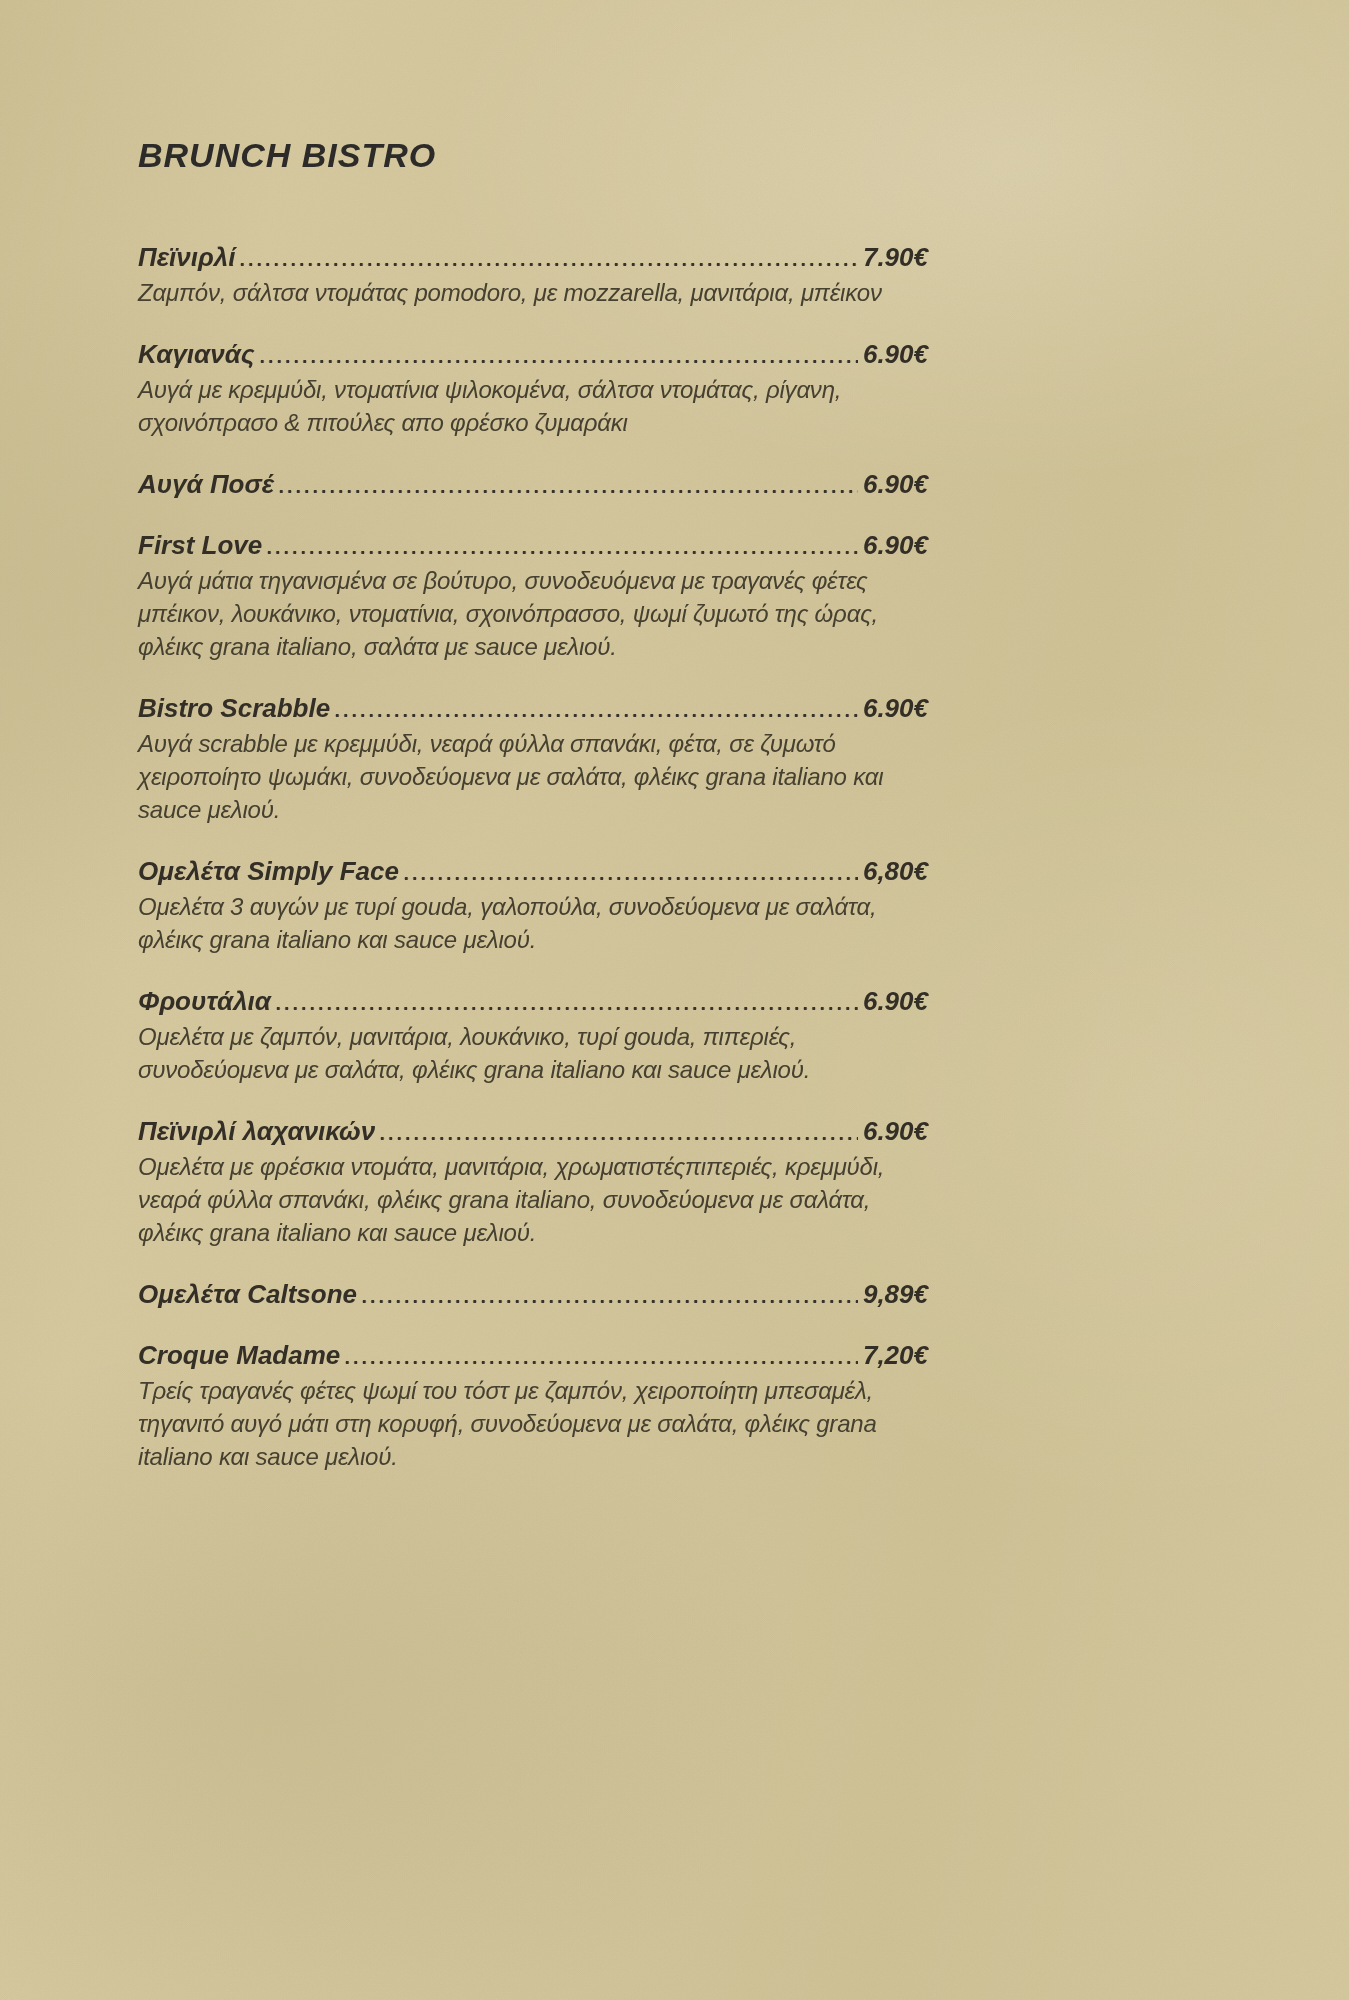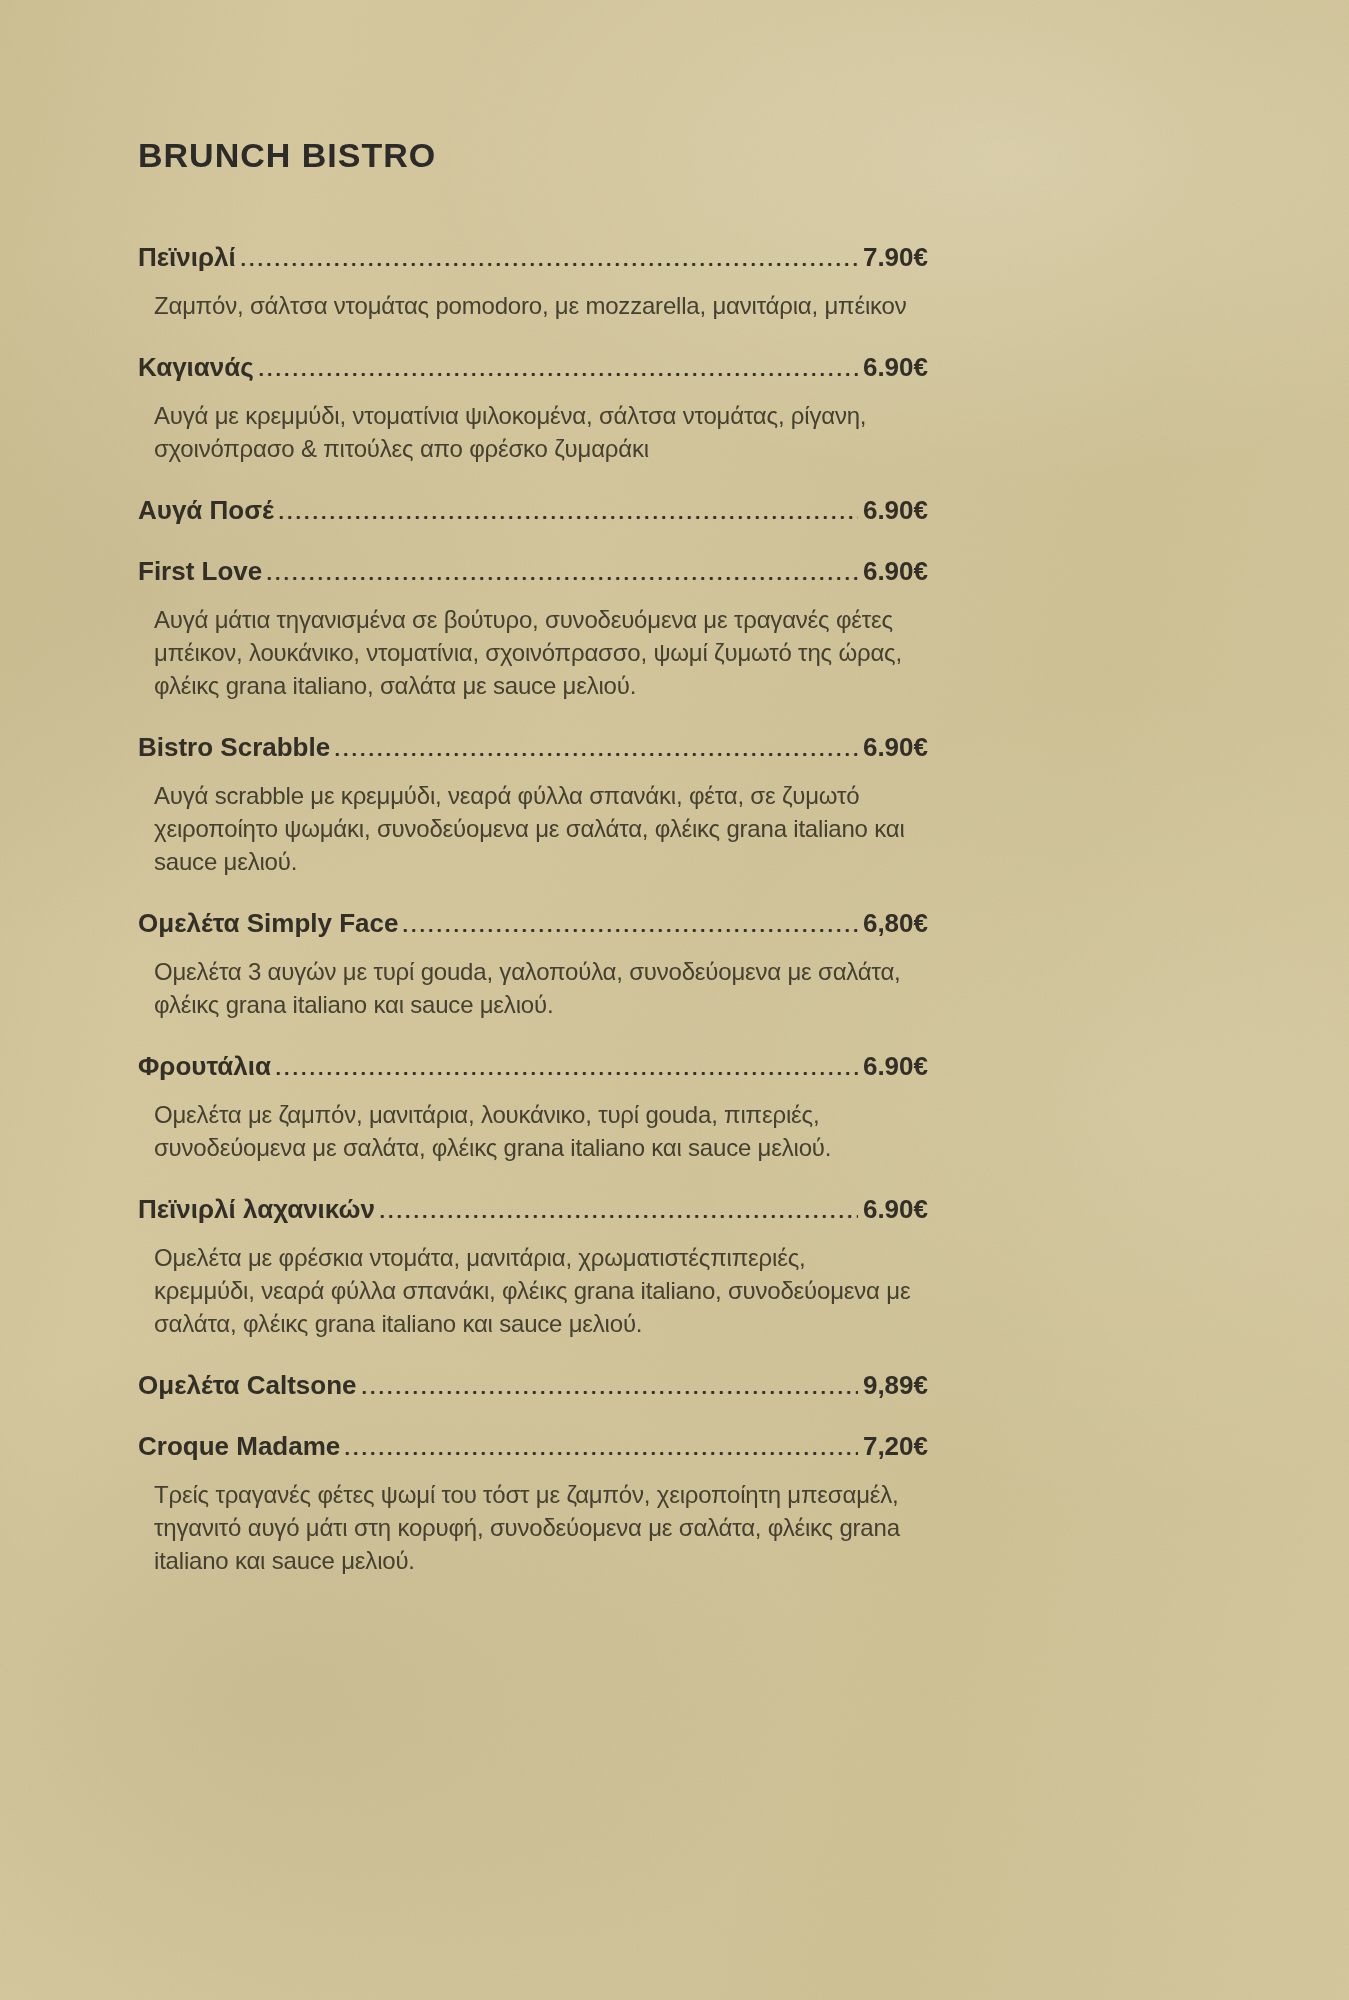--- a/index.html
+++ b/index.html
@@ -11,20 +11,21 @@
     position:relative;
     width:1349px; height:2000px;
     margin:0 auto;
     overflow:hidden;
     background:
       radial-gradient(ellipse 900px 500px at 75% 8%,  rgba(255,252,235,0.22), transparent 65%),
       radial-gradient(ellipse 700px 600px at 12% 30%, rgba(124,108,62,0.10), transparent 60%),
       radial-gradient(ellipse 800px 700px at 85% 55%, rgba(255,250,228,0.12), transparent 60%),
       radial-gradient(ellipse 900px 600px at 20% 85%, rgba(118,102,58,0.10), transparent 60%),
       linear-gradient(100deg, #cdc094 0%, #d6c99f 18%, #d3c69c 45%, #cfc296 72%, #d5c89e 100%);
+    font-style: italic;
   }
   .grain {
     position:absolute; inset:0; width:100%; height:100%;
     opacity:0.45; mix-blend-mode:multiply; pointer-events:none;
   }
   .content {
     position:absolute; left:138px; top:136px; width:790px;
     color:#332e26;
   }
   .menu-title {
@@ -41,21 +42,21 @@
   .dot-leader {
     flex:1 1 auto; height:7px; align-self:flex-end;
     margin:0 5px 5px 3px;
     background-image: radial-gradient(circle, #37332a 1.55px, rgba(0,0,0,0) 1.95px);
     background-size: 8.5px 7px;
     background-repeat: repeat-x;
     background-position: left bottom;
   }
   .item-price { white-space:nowrap; font-weight:700; }
   .item-desc {
-    margin:16px; font-size:24px; line-height:33px;
+    margin:0; font-size:24px; line-height:33px;
     color:#45402f; font-weight:400; letter-spacing:-0.2px;
   }
 </style>
 </head>
 <body>
 
 <div class="paper">
   <svg class="grain" xmlns="http://www.w3.org/2000/svg">
     <filter id="paperNoise">
       <feTurbulence type="fractalNoise" baseFrequency="0.82" numOctaves="3" stitchTiles="stitch"></feTurbulence>

